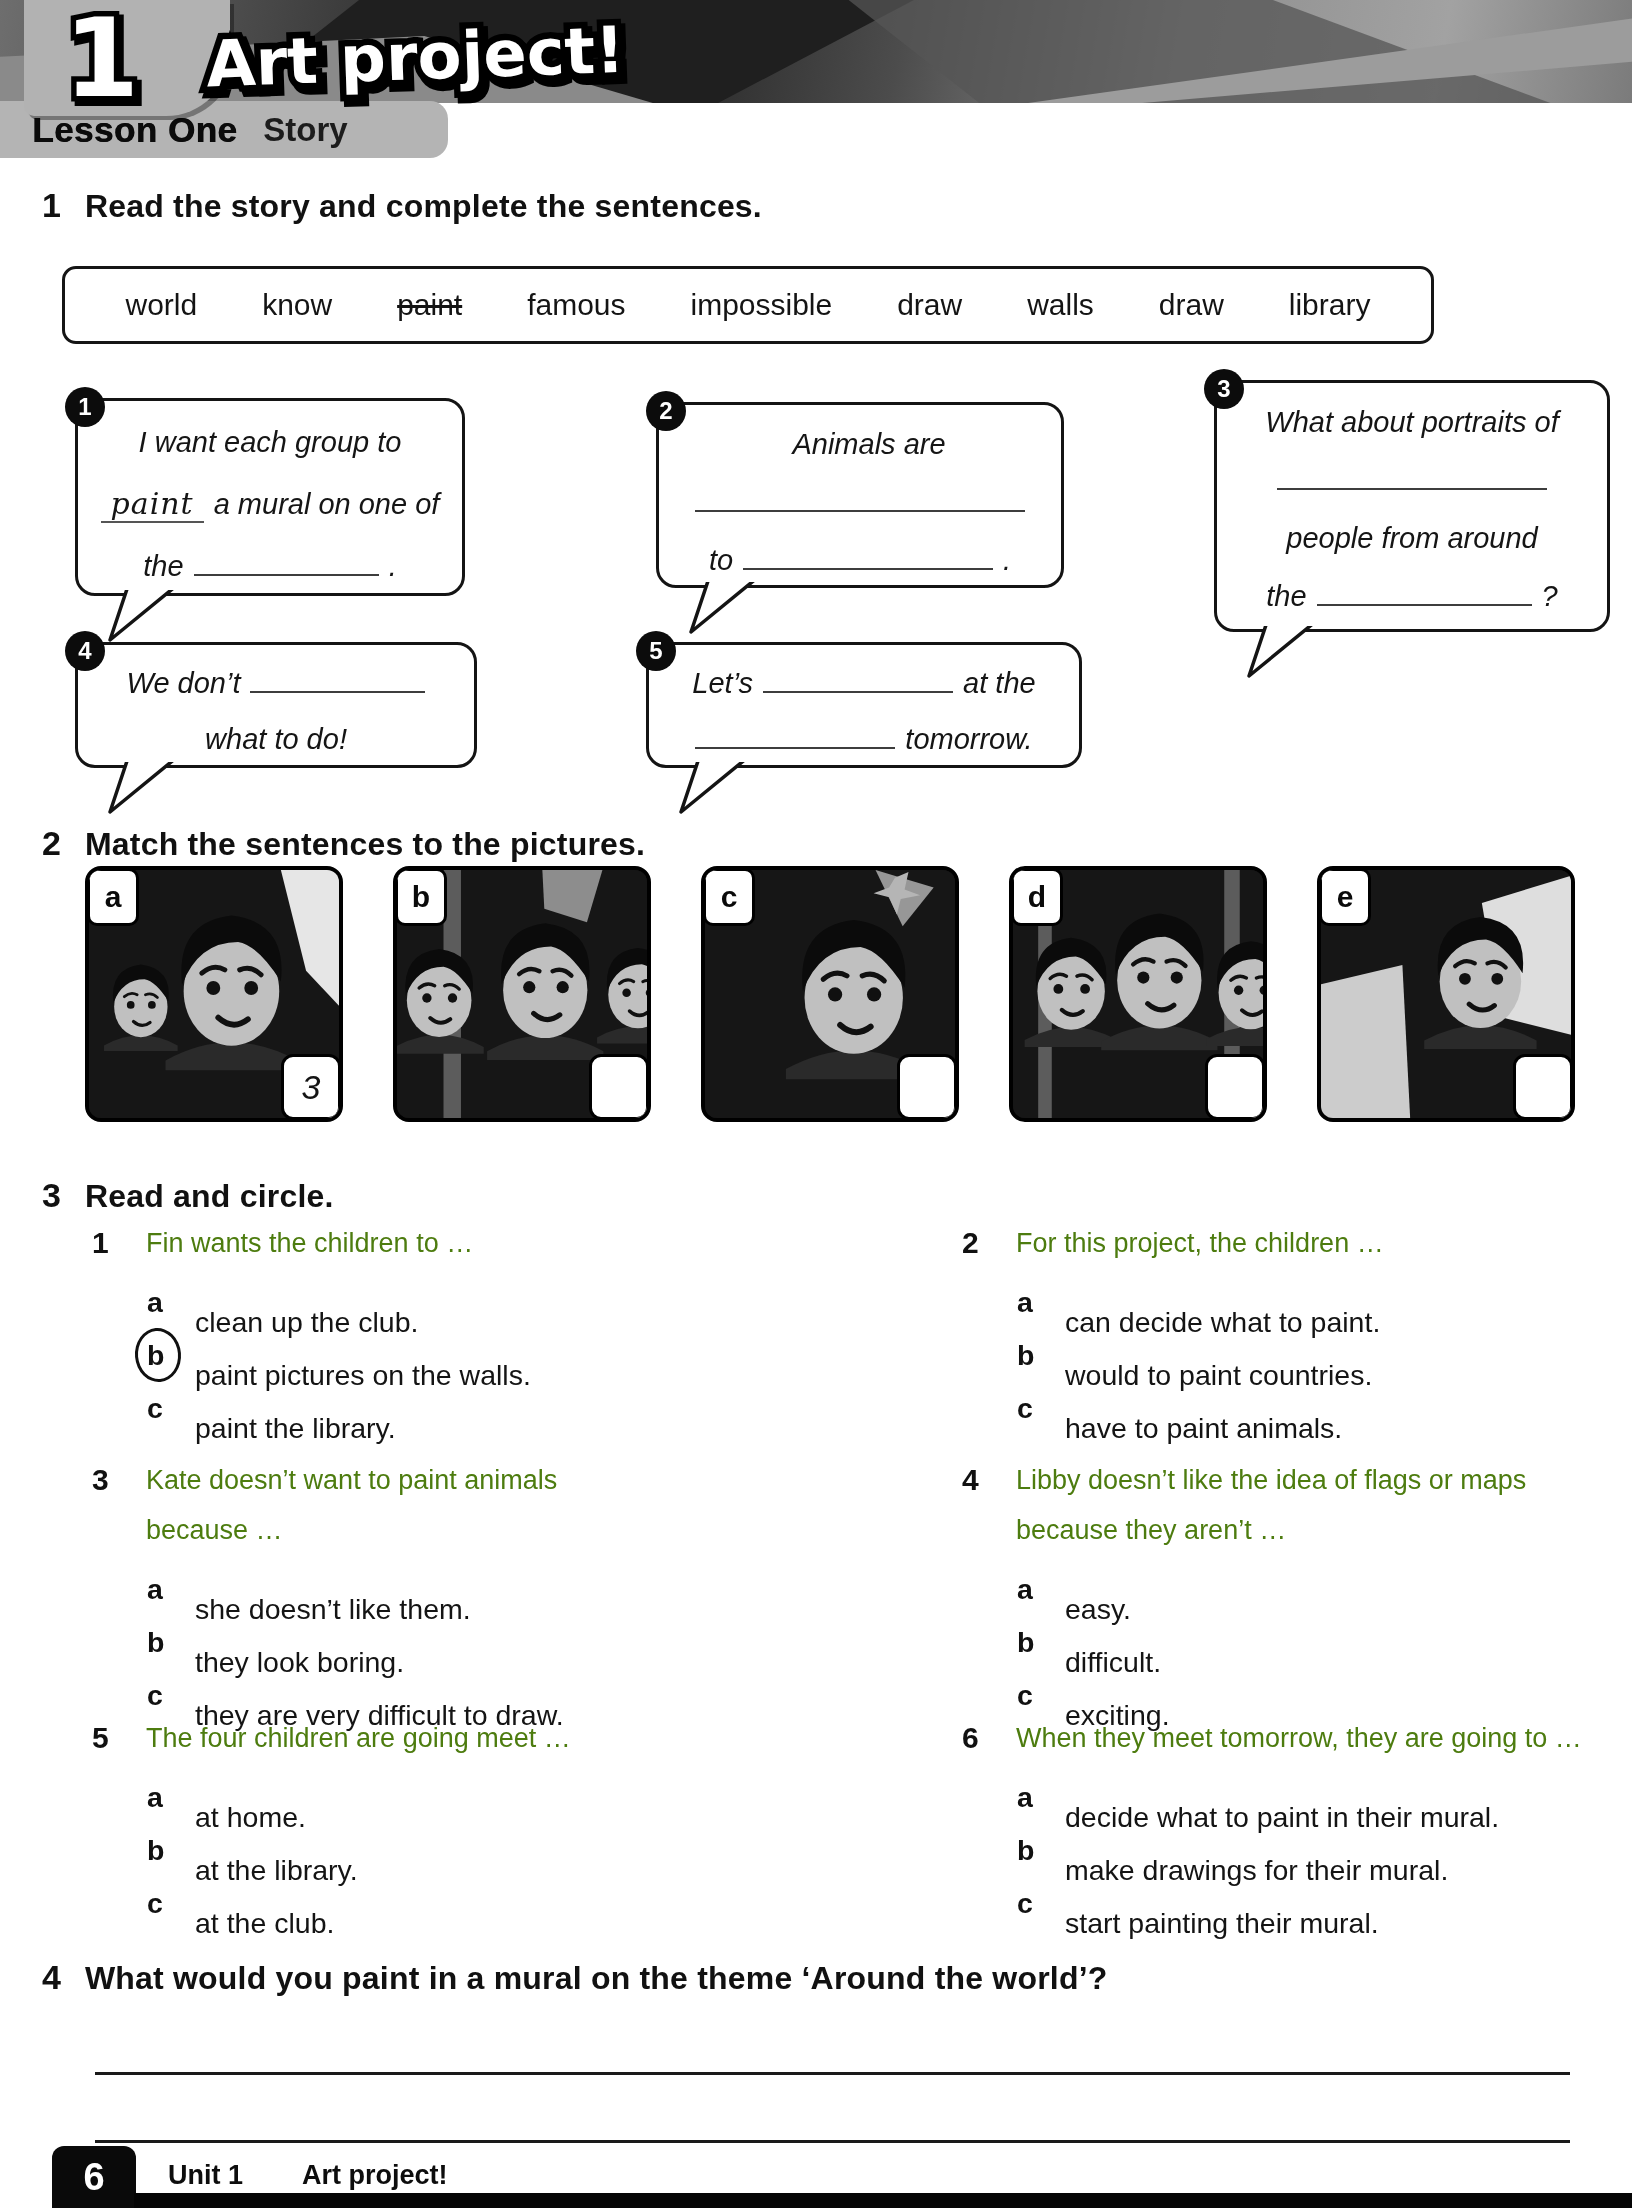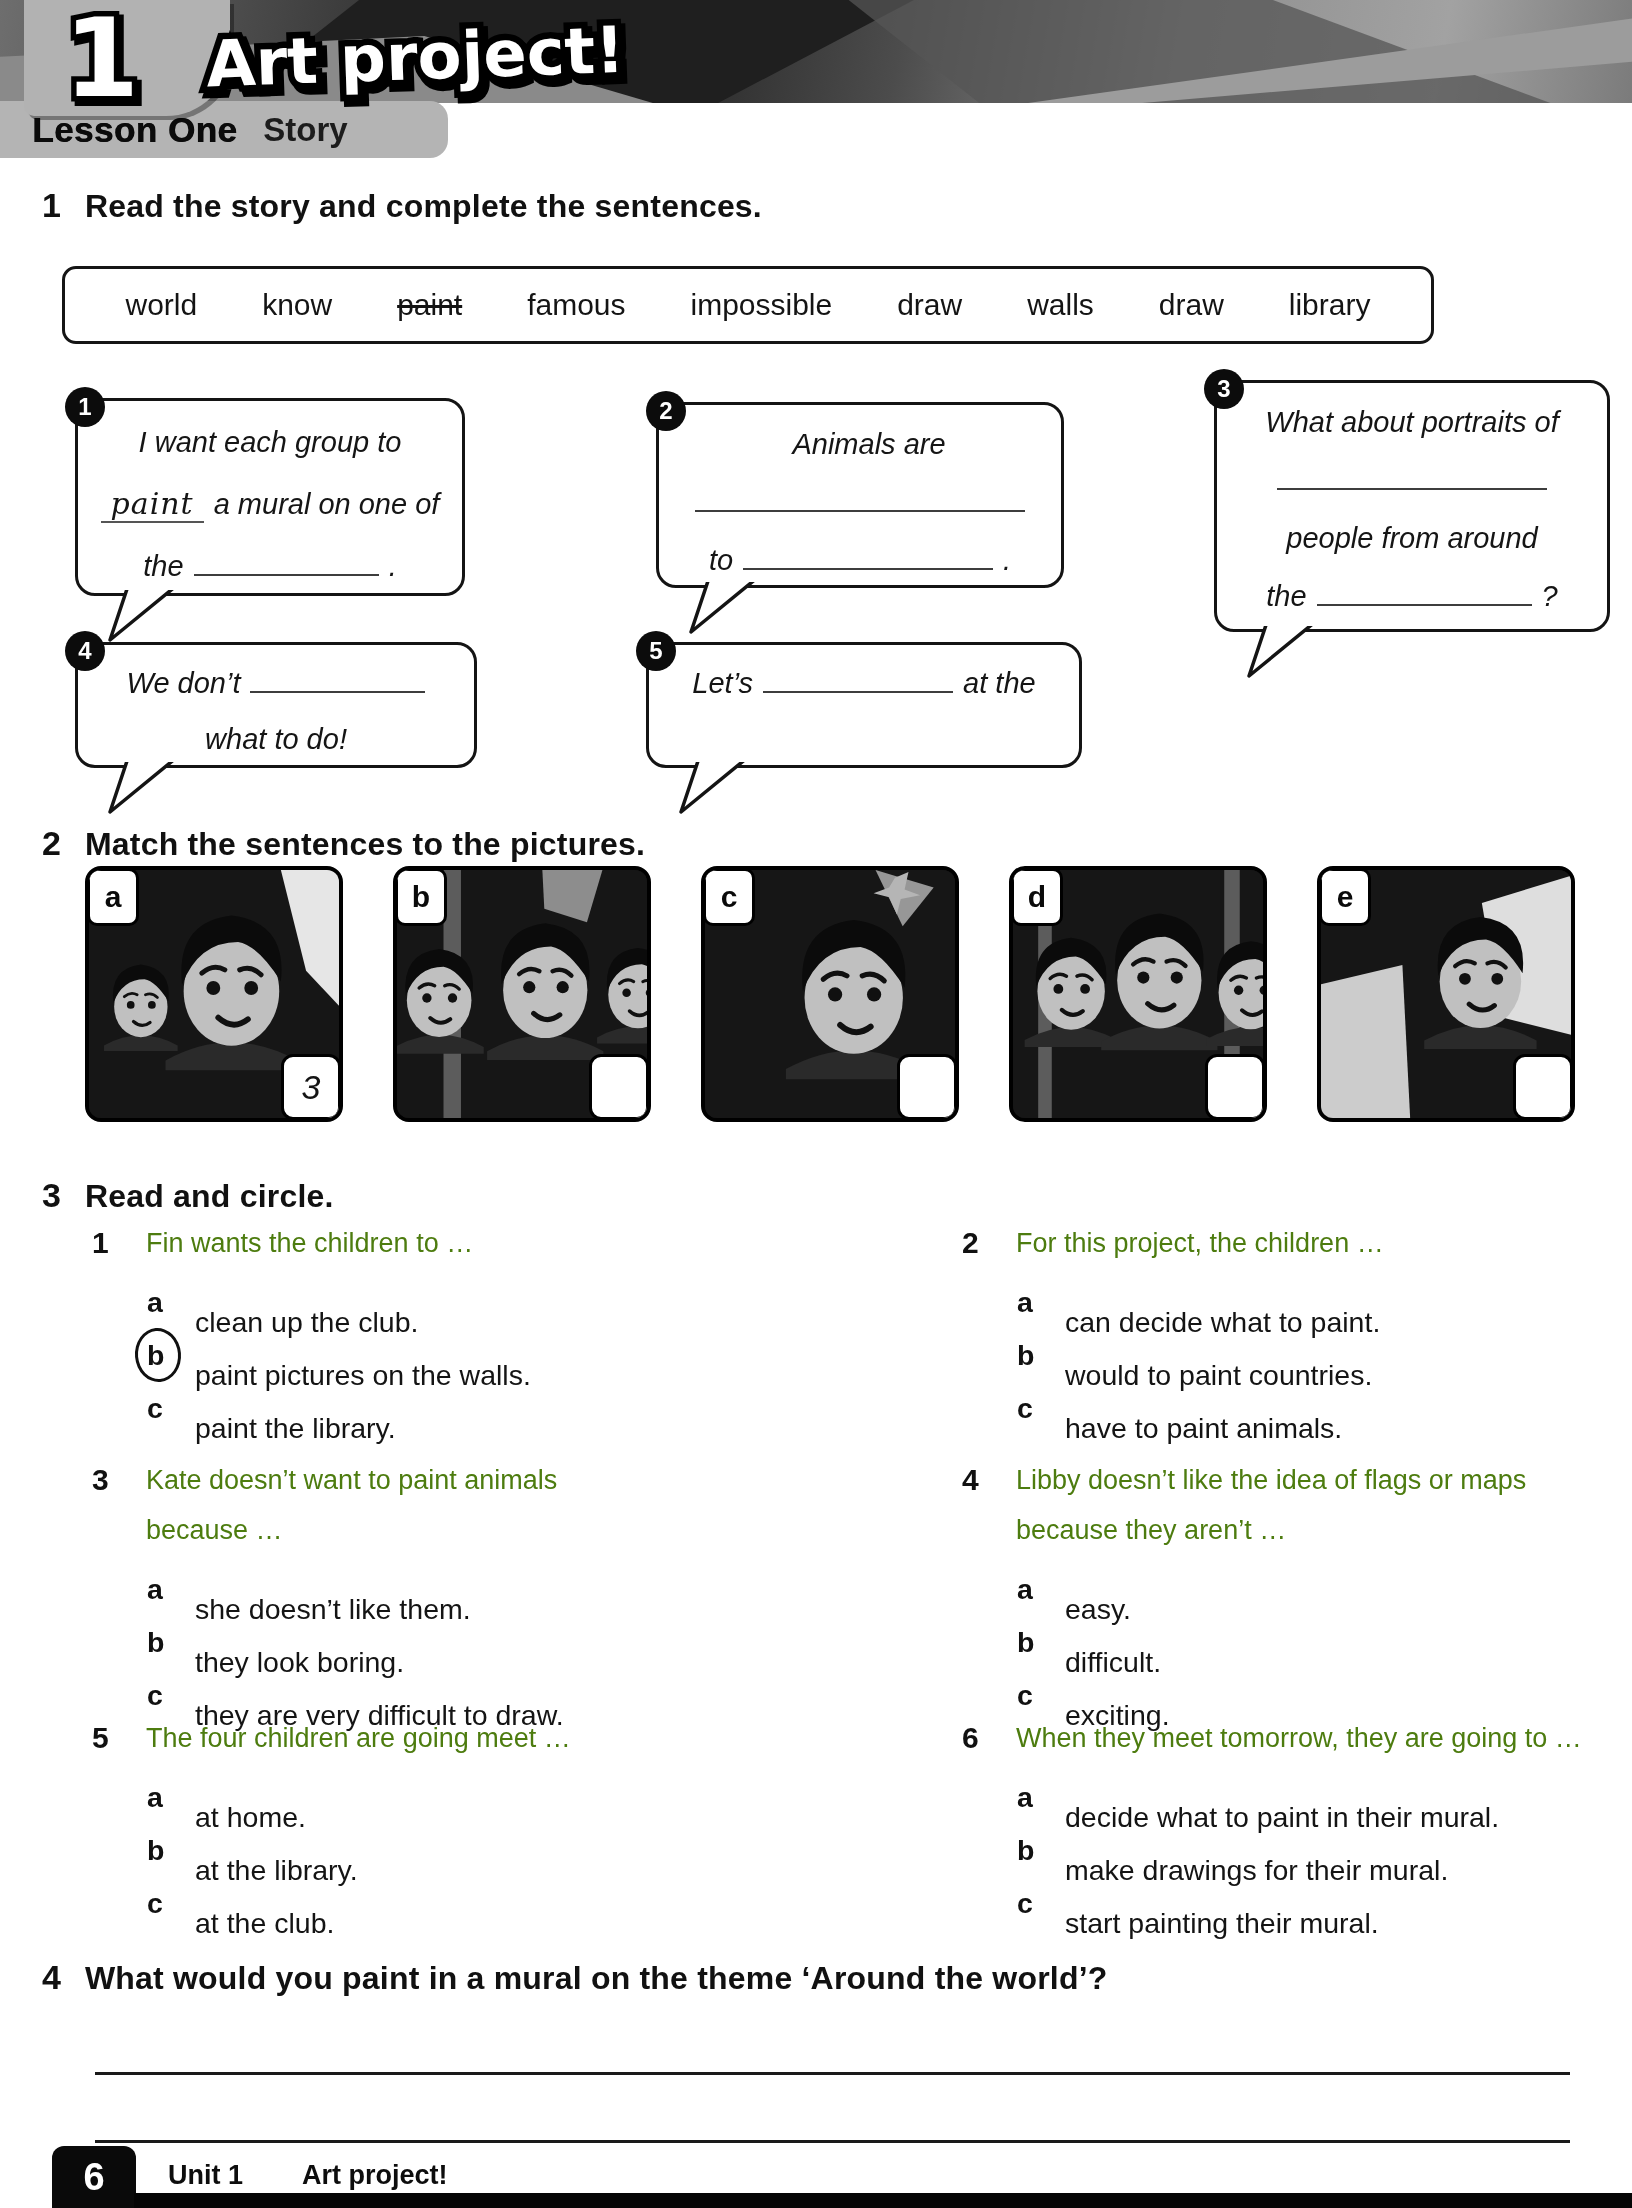--- a/index.html
+++ b/index.html
@@ -177,20 +177,21 @@
       <div class="badge">4</div>
       <div class="bubble-line" style="line-height: 56px;"><span class="bt">We don’t</span><span class="blank" style="width: 175px;"></span></div>
       <div class="bubble-line" style="line-height: 56px;"><span class="bt">what to do!</span></div>
       <div class="tail-box"><svg width="74" height="52" viewBox="0 0 74 52">
           <polygon points="6,50 24,-4 72,-4" fill="#ffffff" stroke="#141414" stroke-width="3.5" stroke-linejoin="round"></polygon>
         </svg></div>
     </div>
     <div class="bubble" style="left: 646px; top: 642px; width: 436px; height: 126px;">
       <div class="badge">5</div>
       <div class="bubble-line" style="line-height: 56px;"><span class="bt">Let’s</span><span class="blank" style="width: 190px;"></span><span class="bt">at the</span></div>
+      <div class="bubble-line" style="line-height: 56px;"><span class="blank" style="width: 200px;"></span><span class="bt">tomorrow.</span></div>
       <div class="tail-box"><svg width="74" height="52" viewBox="0 0 74 52">
           <polygon points="6,50 24,-4 72,-4" fill="#ffffff" stroke="#141414" stroke-width="3.5" stroke-linejoin="round"></polygon>
         </svg></div>
     </div>
   </div>
 <div id="pictures">
     <div class="pic-card" style="left: 85px; top: 866px;">
       <div class="pic-art"><svg width="100%" height="100%" viewBox="0 0 258 256" preserveAspectRatio="none">
           <rect width="258" height="256" fill="#161616"></rect>
           <polygon points="198,0 258,0 258,140 224,104" fill="#e6e6e6"></polygon>

